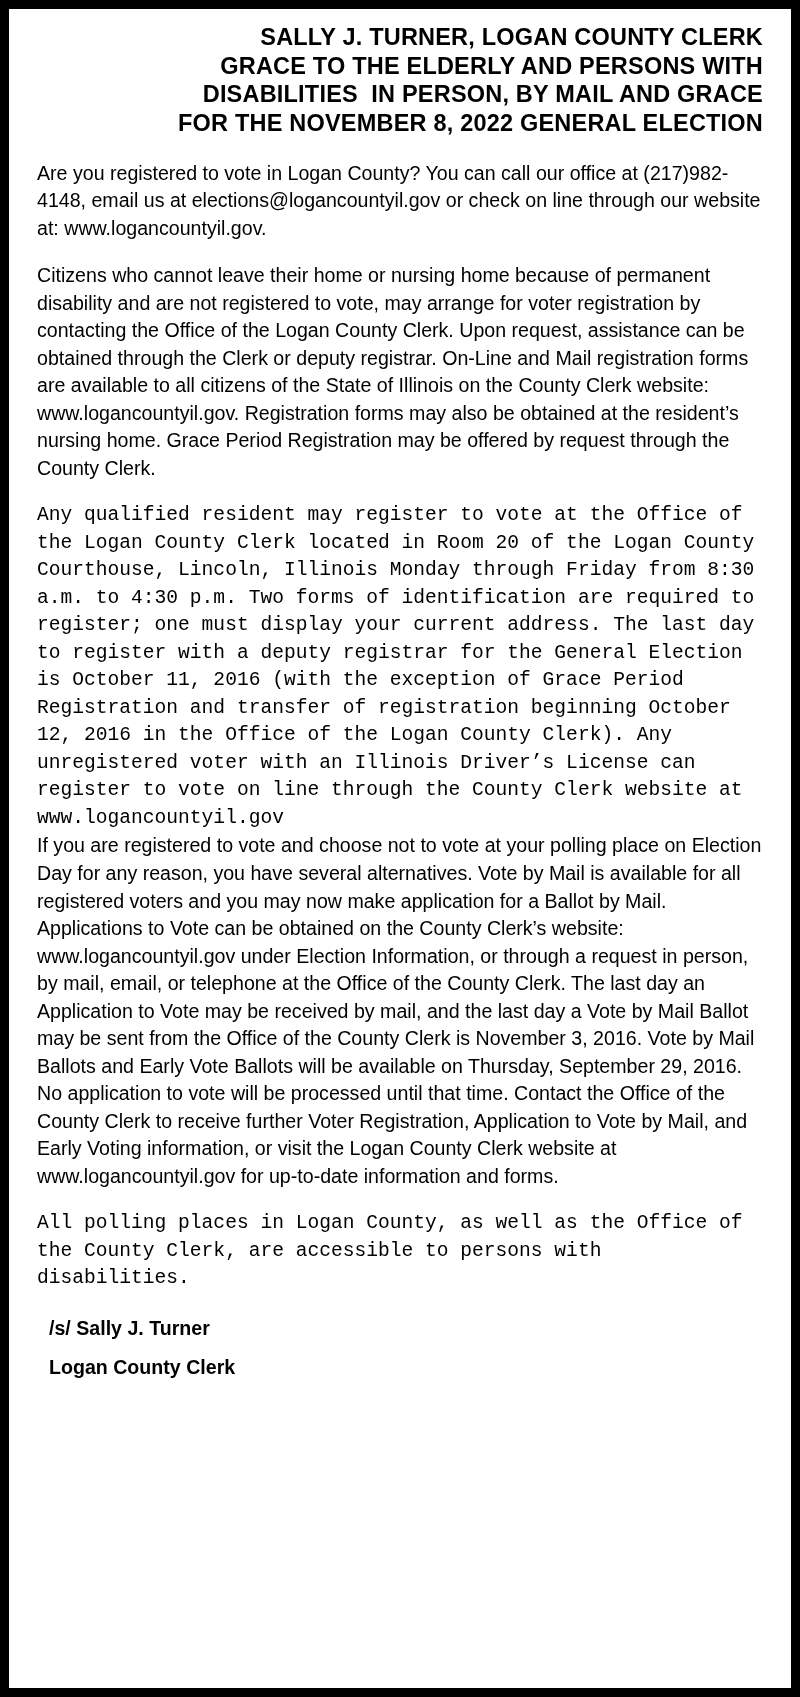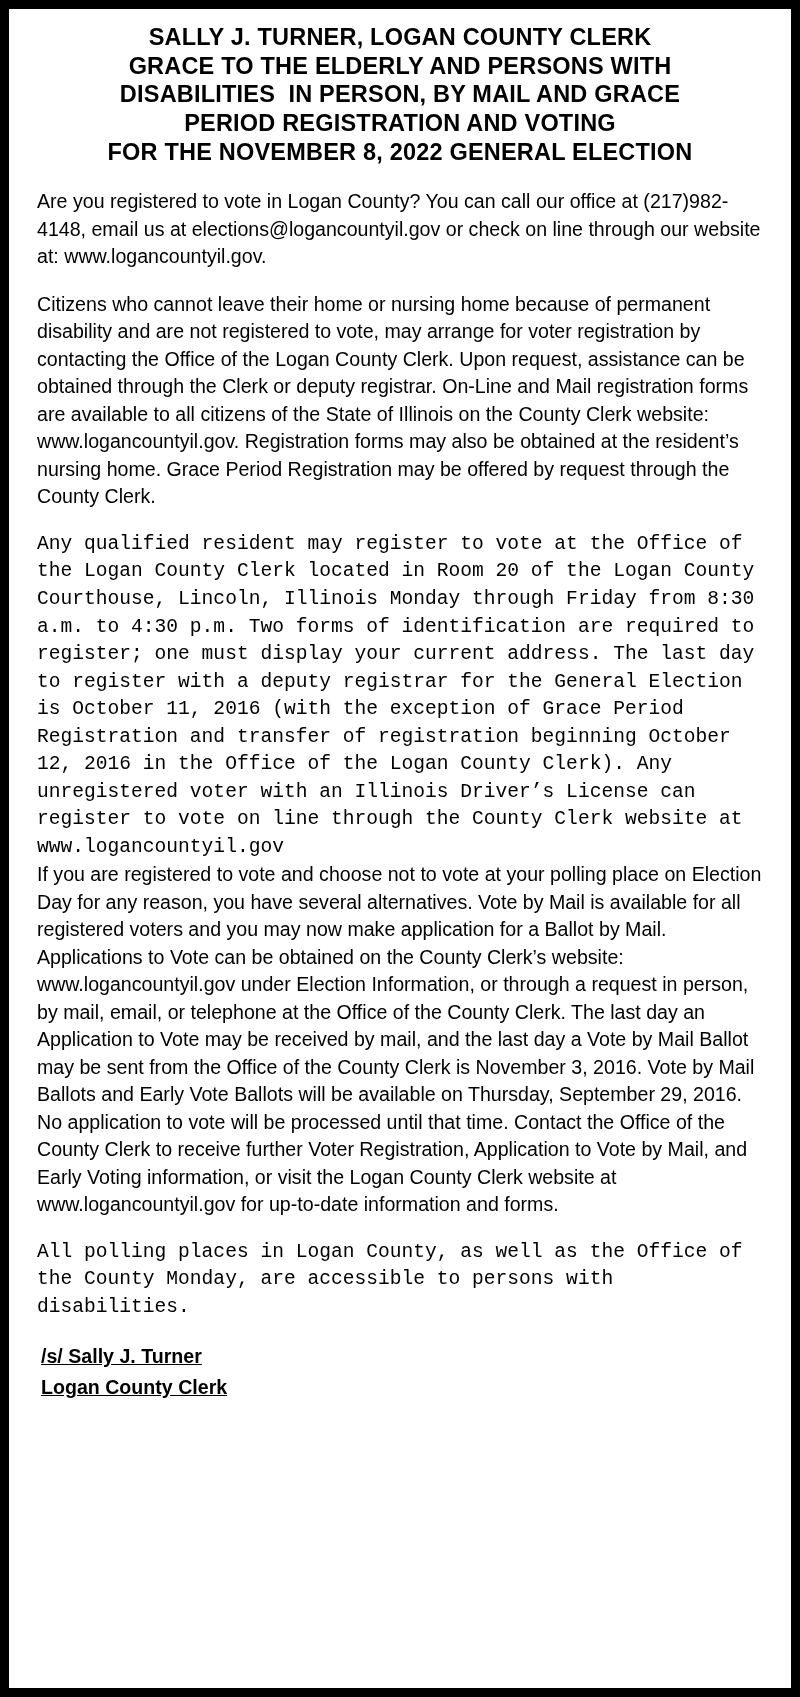--- a/index.html
+++ b/index.html
@@ -15,21 +15,21 @@
   }
   .notice {
     box-sizing: border-box;
     width: 800px;
     height: 1697px;
     border: 9px solid #000000;
     background: #ffffff;
     padding: 14px 28px 10px 28px;
   }
   .heading {
-    text-align: center;
+    text-align: right;
     font-weight: bold;
     font-size: 23.5px;
     line-height: 1.22;
     letter-spacing: 0.2px;
     margin: 0 0 22px 0;
   }
   .heading div {
     white-space: pre-wrap;
   }
   .body-text p {
@@ -42,43 +42,41 @@
     margin-bottom: 0;
     font-family: Liberation Mono, monospace;
   }
   .signature {
     margin-top: 22px;
     font-weight: bold;
     font-size: 19.6px;
     line-height: 1.38;
   }
   .signature div {
-    margin: 4px;
-    text-decoration: underline;
+    margin: 12px;
   }
 </style>
 </head>
 <body>
 
 <div class="notice">
 
   <div class="heading">
     <div>SALLY J. TURNER, LOGAN COUNTY CLERK</div>
     <div>GRACE TO THE ELDERLY AND PERSONS WITH</div>
     <div>DISABILITIES  IN PERSON, BY MAIL AND GRACE</div>
-    <div>PERIOD REGISTRATION AND VOTING</div>
     <div>FOR THE NOVEMBER 8, 2022 GENERAL ELECTION</div>
   </div>
 
   <div class="body-text">
     <p>Are you registered to vote in Logan County? You can call our office at (217)982-4148, email us at elections@logancountyil.gov or check on line through our website at: www.logancountyil.gov.</p>
     <p>Citizens who cannot leave their home or nursing home because of permanent disability and are not registered to vote, may arrange for voter registration by contacting the Office of the Logan County Clerk.  Upon request, assistance can be obtained through the Clerk or deputy registrar. On-Line and Mail registration forms are available to all citizens of the State of Illinois on the County Clerk website: www.logancountyil.gov.   Registration forms may also be obtained at the resident’s nursing home. Grace Period Registration may be offered by request through the County Clerk.</p>
     <p class="tight">Any qualified resident may register to vote at the Office of the Logan County Clerk located in Room 20 of the Logan County Courthouse, Lincoln, Illinois Monday through Friday from 8:30 a.m. to 4:30 p.m.  Two forms of identification are required to register; one must display your current address. The last day to register with a deputy registrar for the General Election is October 11, 2016 (with the exception of Grace Period Registration and transfer of registration beginning October 12, 2016 in the Office of the Logan County Clerk). Any unregistered voter with an Illinois Driver’s License can register to vote on line through the County Clerk website at www.logancountyil.gov</p>
     <p>If you are registered to vote and choose not to vote at your polling place on Election Day for any reason, you have several alternatives.  Vote by Mail is available for all registered voters and you may now make application for a Ballot by Mail.  Applications to Vote can be obtained on the County Clerk’s website: www.logancountyil.gov  under Election Information, or through a request in person, by mail, email, or telephone at the Office of the County Clerk.  The last day an Application to Vote may be received by mail, and the last day a Vote by Mail Ballot may be sent from the Office of the County Clerk is November 3, 2016.  Vote by Mail Ballots and Early Vote Ballots will be available on Thursday, September 29, 2016. No application to vote will be processed until that time. Contact the Office of the County Clerk to receive further Voter Registration, Application to Vote by Mail, and Early Voting information, or visit the Logan County Clerk website at www.logancountyil.gov for up-to-date information and forms.</p>
-    <p class="tight">All polling places in Logan County, as well as the Office of the County Monday, are accessible to persons with disabilities.</p>
+    <p class="tight">All polling places in Logan County, as well as the Office of the County Clerk, are accessible to persons with disabilities.</p>
   </div>
 
   <div class="signature">
     <div>/s/ Sally J. Turner</div>
     <div>Logan County Clerk</div>
   </div>
 
 </div>
 
 </body></html>

